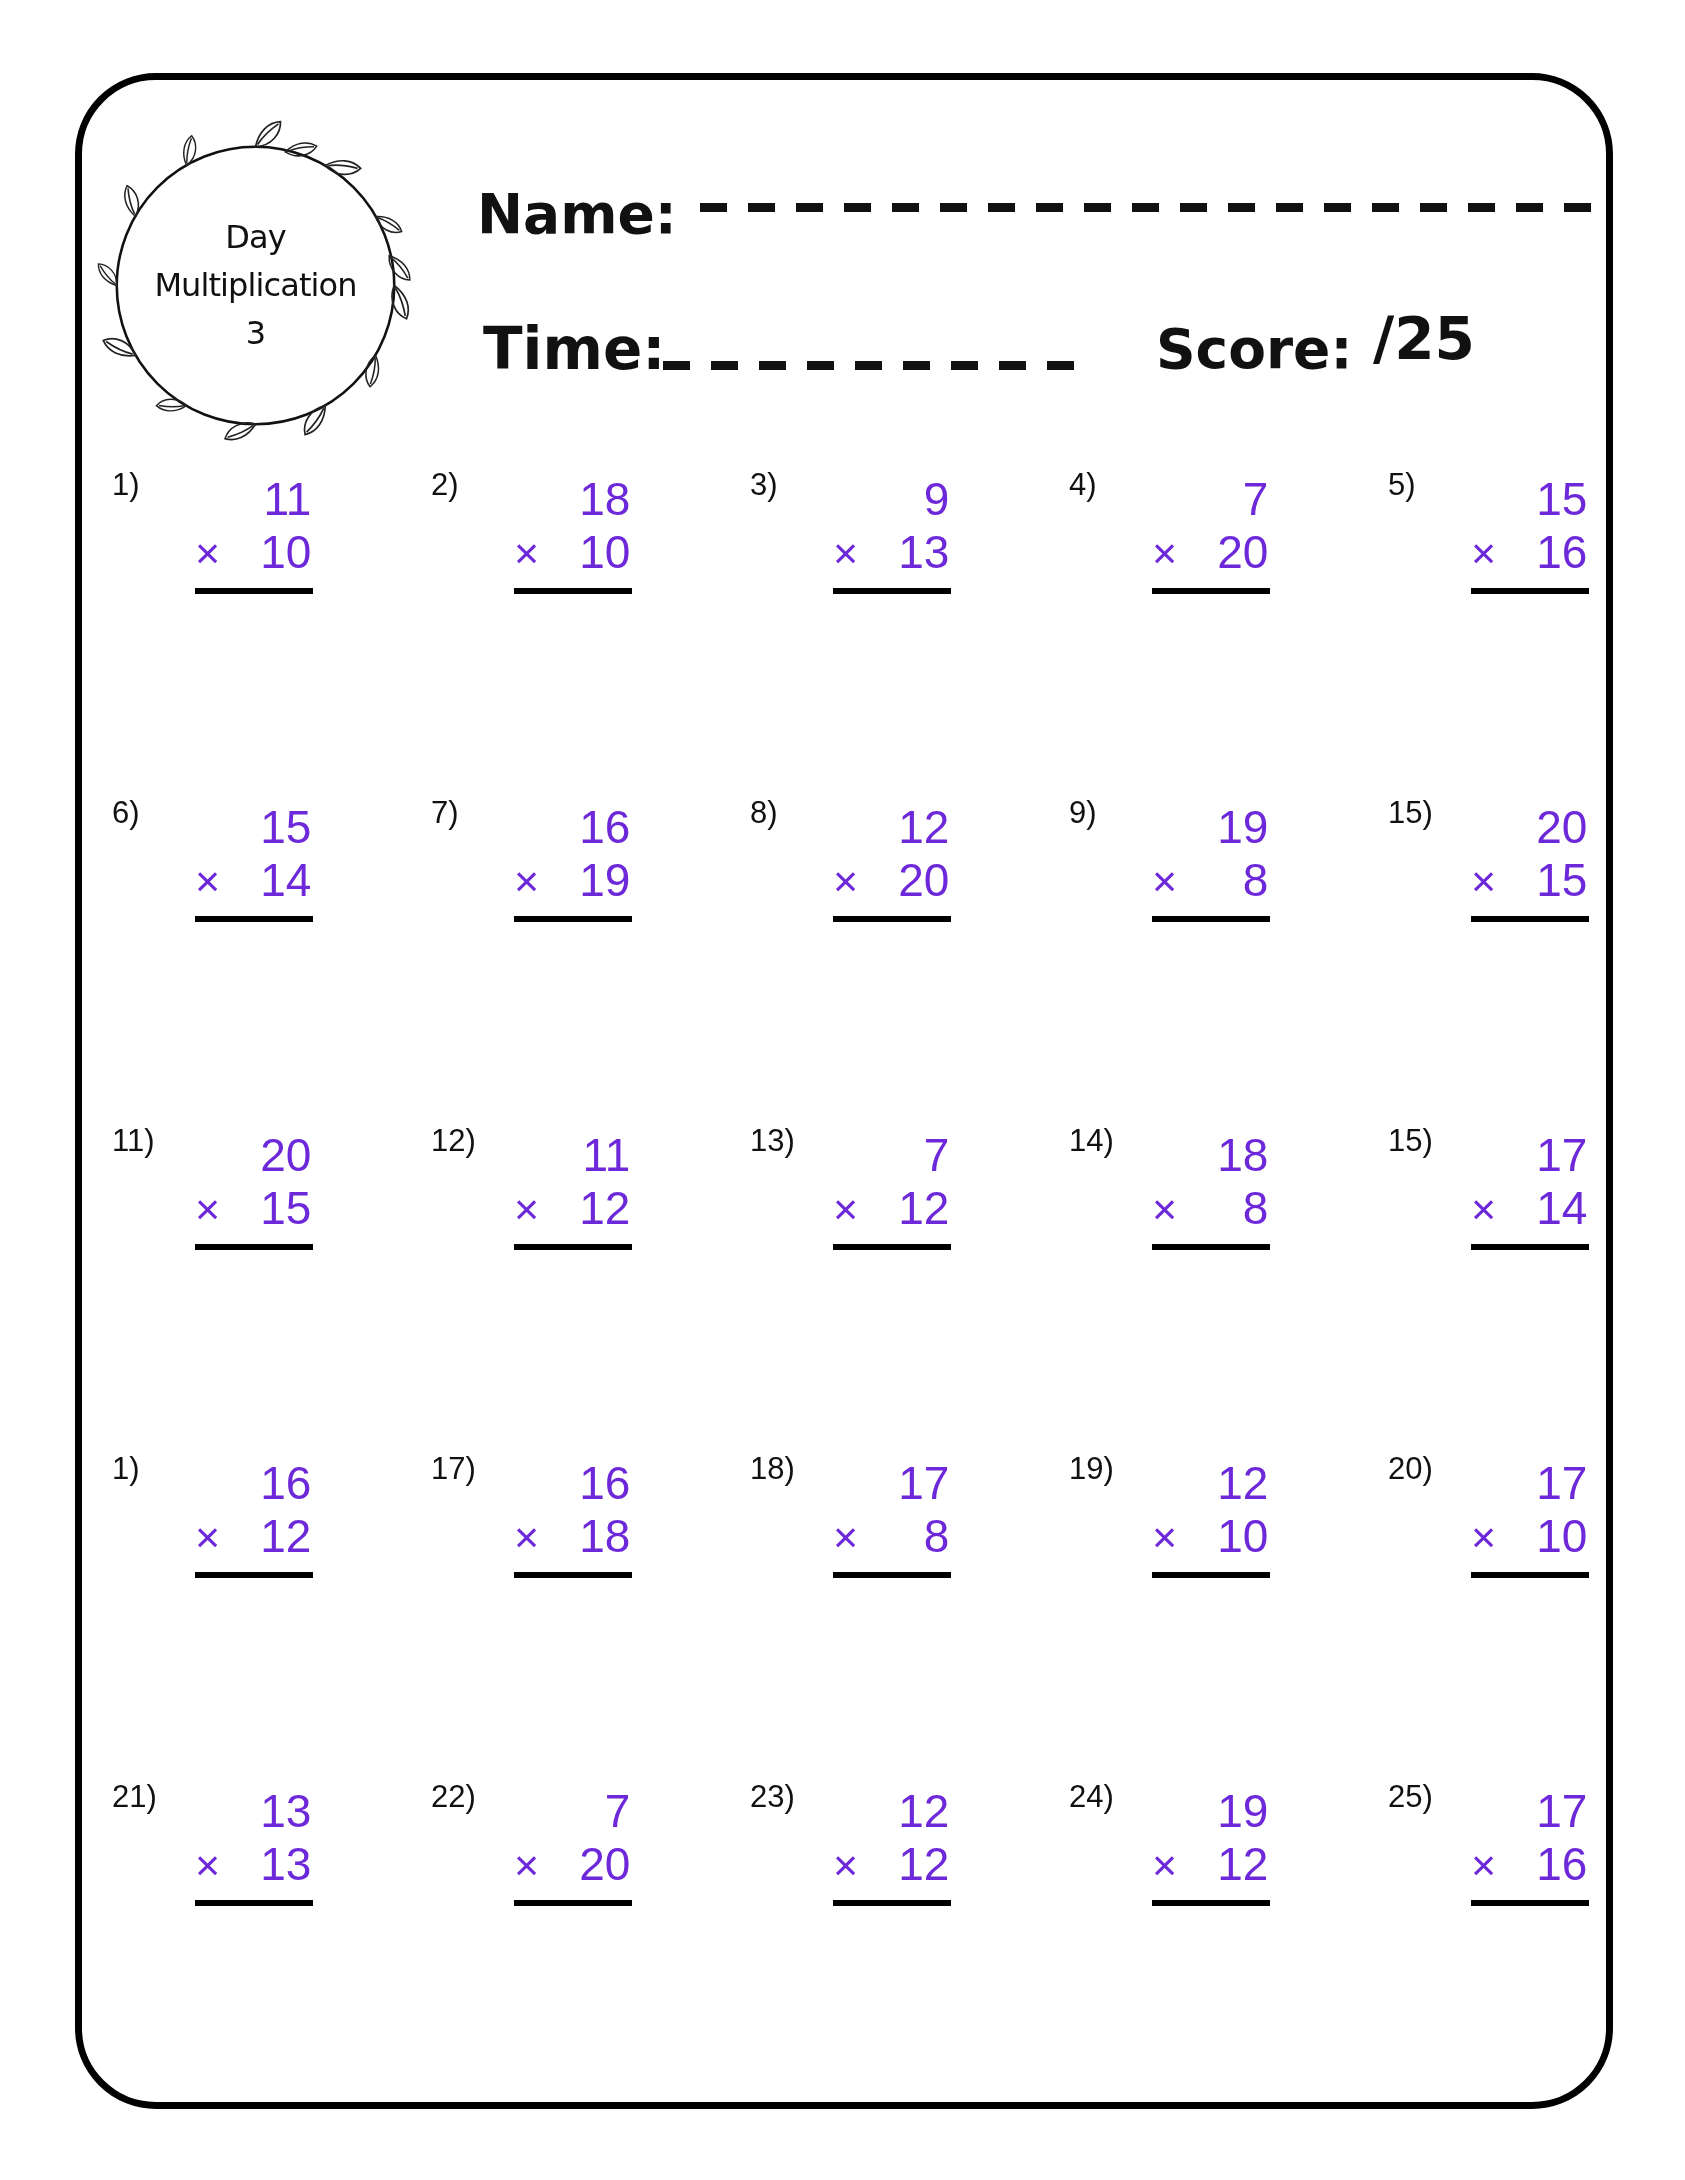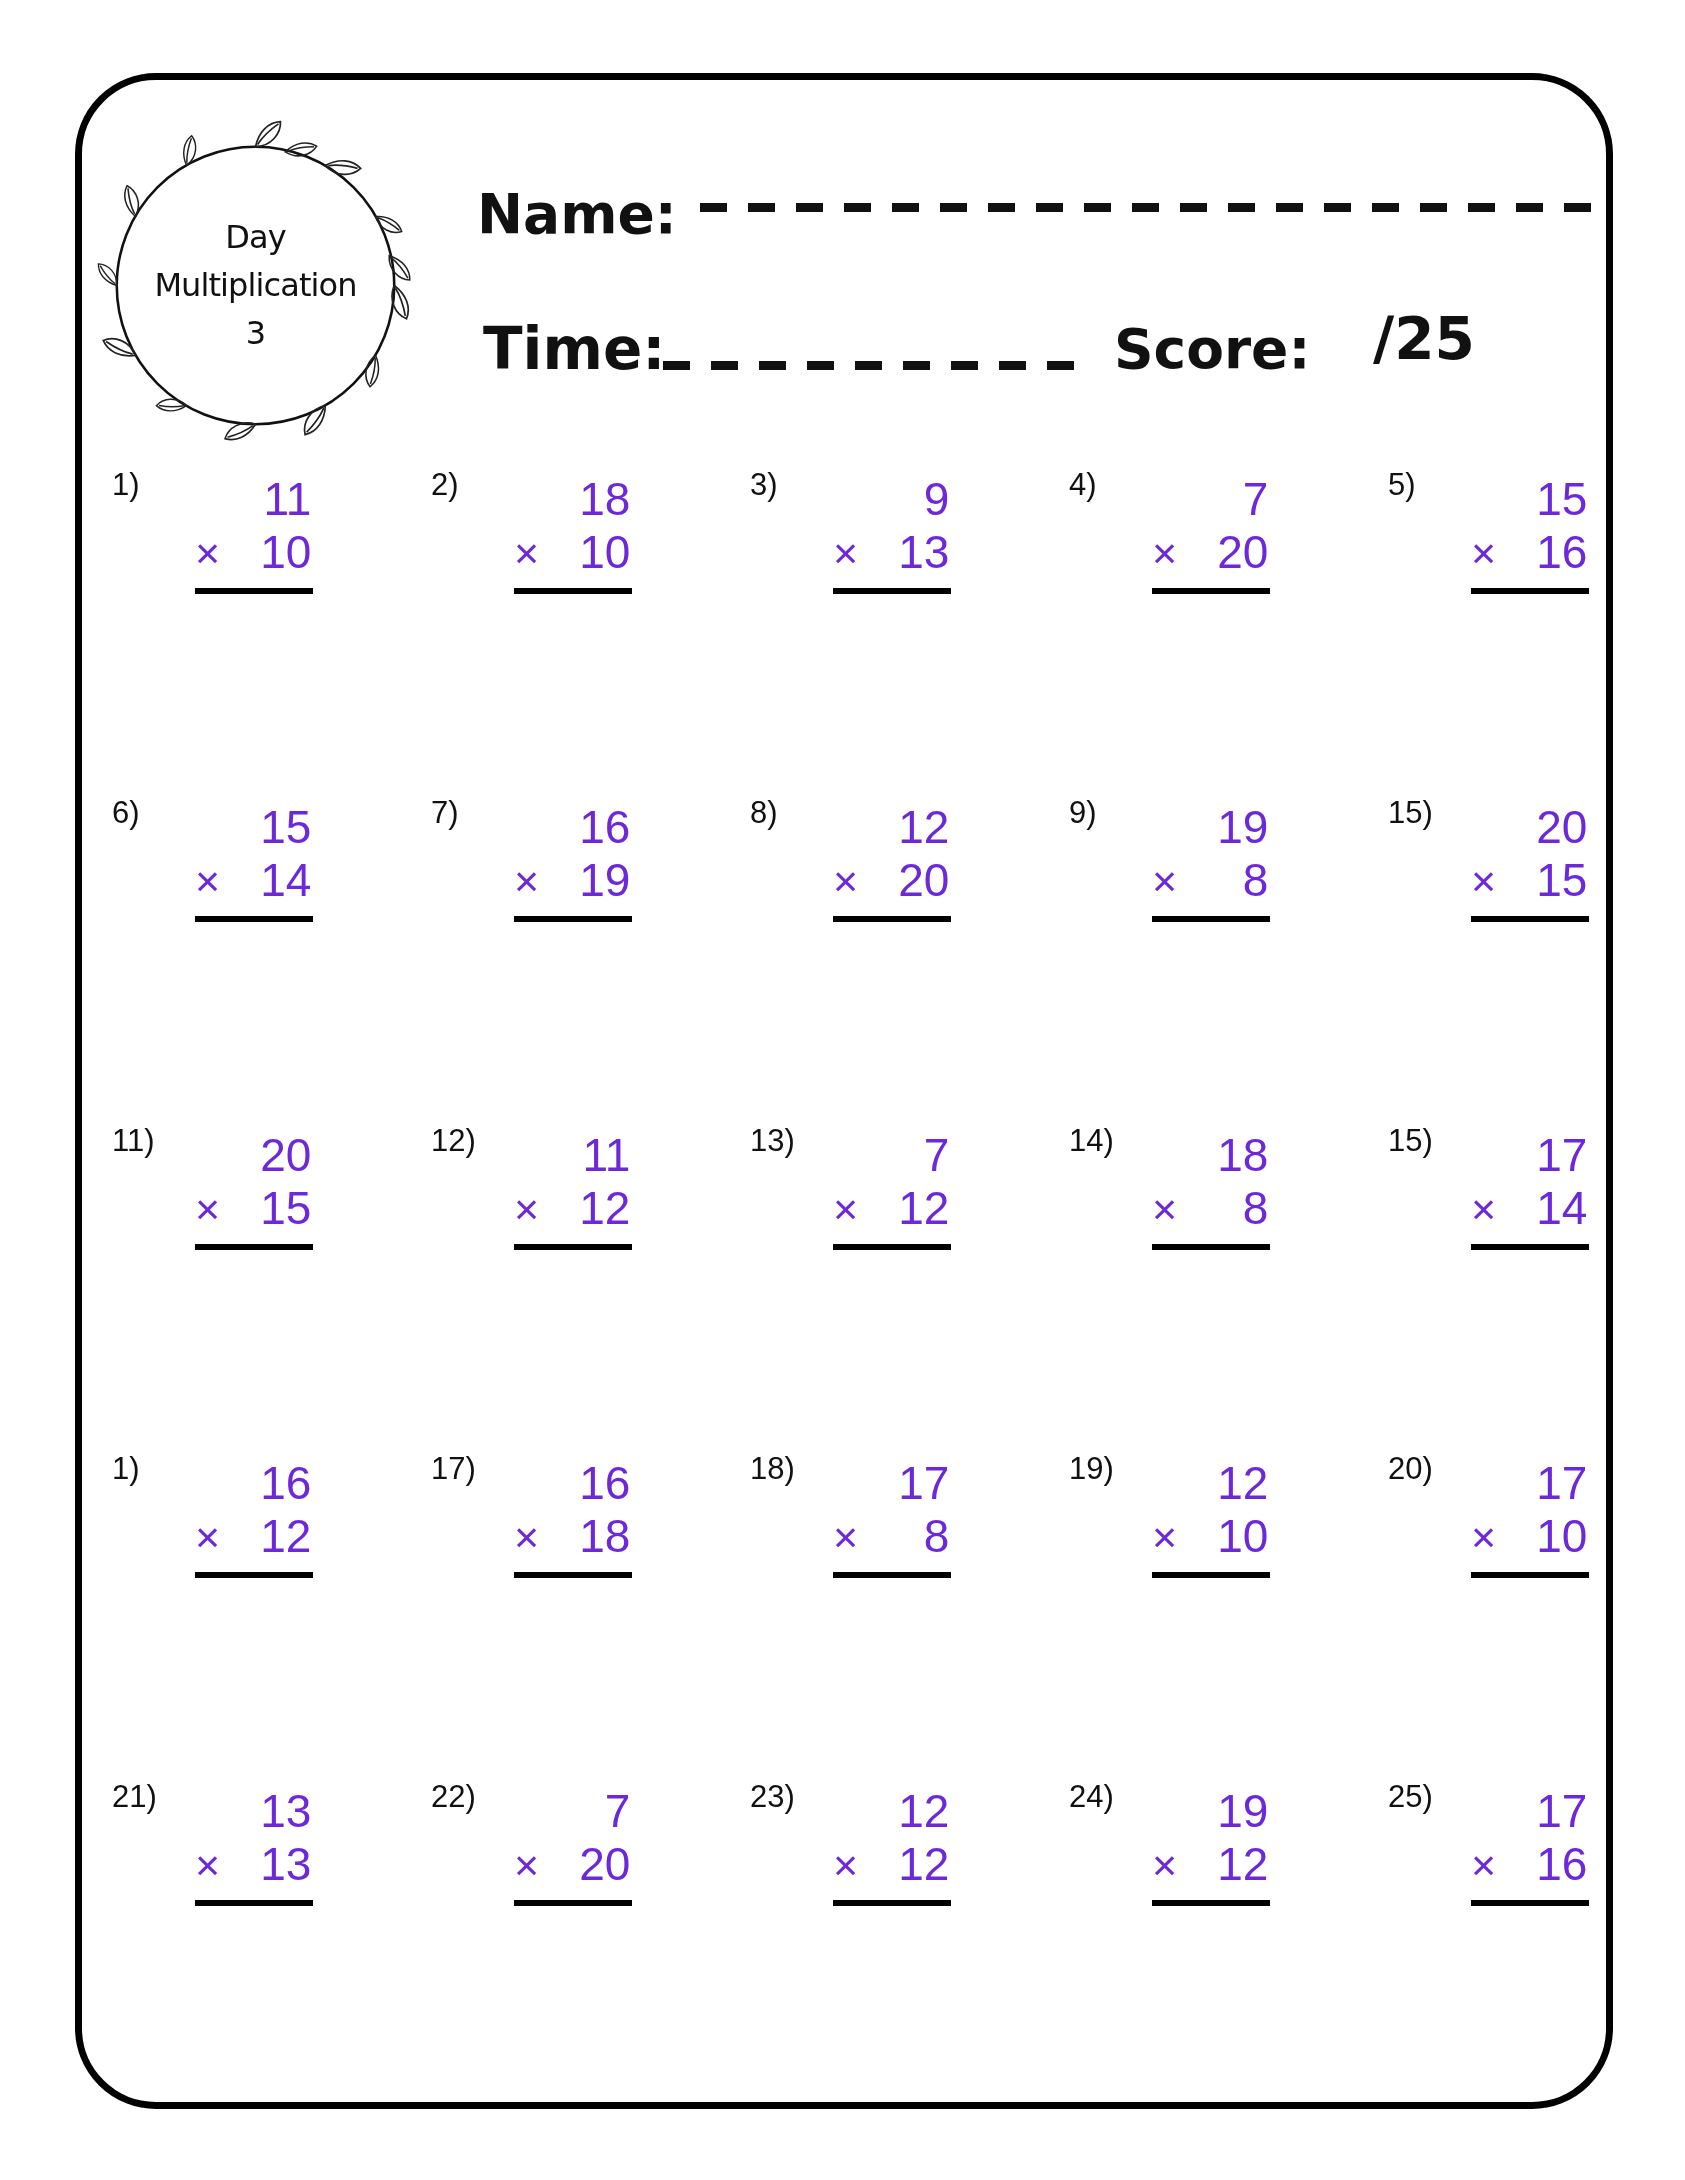--- a/index.html
+++ b/index.html
@@ -26,21 +26,21 @@
     color:#111;
   }
   
   .hdr{
     position:absolute;
     font-family:"DejaVu Sans", sans-serif;
     font-weight:bold;color:#111;white-space:nowrap;
   }
   .hdr-name{left:477px;top:158px;font-size:55px;margin-top:24px;}
   .hdr-time{left:483px;top:315px;font-size:58px;}
-  .hdr-score{left:1114px;top:317px;font-size:55px;}
+  .hdr-score{left:1156px;top:317px;font-size:55px;}
   .hdr-scoreval{left:1373px;top:305px;font-size:58px;}
   .dash-line{
     position:absolute;height:9.4px;
     background:repeating-linear-gradient(90deg,#111 0,#111 27px,transparent 27px,transparent 48px);
   }
   .name-line{left:700px;top:203px;width:896px;}
   .time-line{left:663px;top:361px;width:421px;}
   
   #problems-grid{
     position:absolute;left:112px;top:464px;

